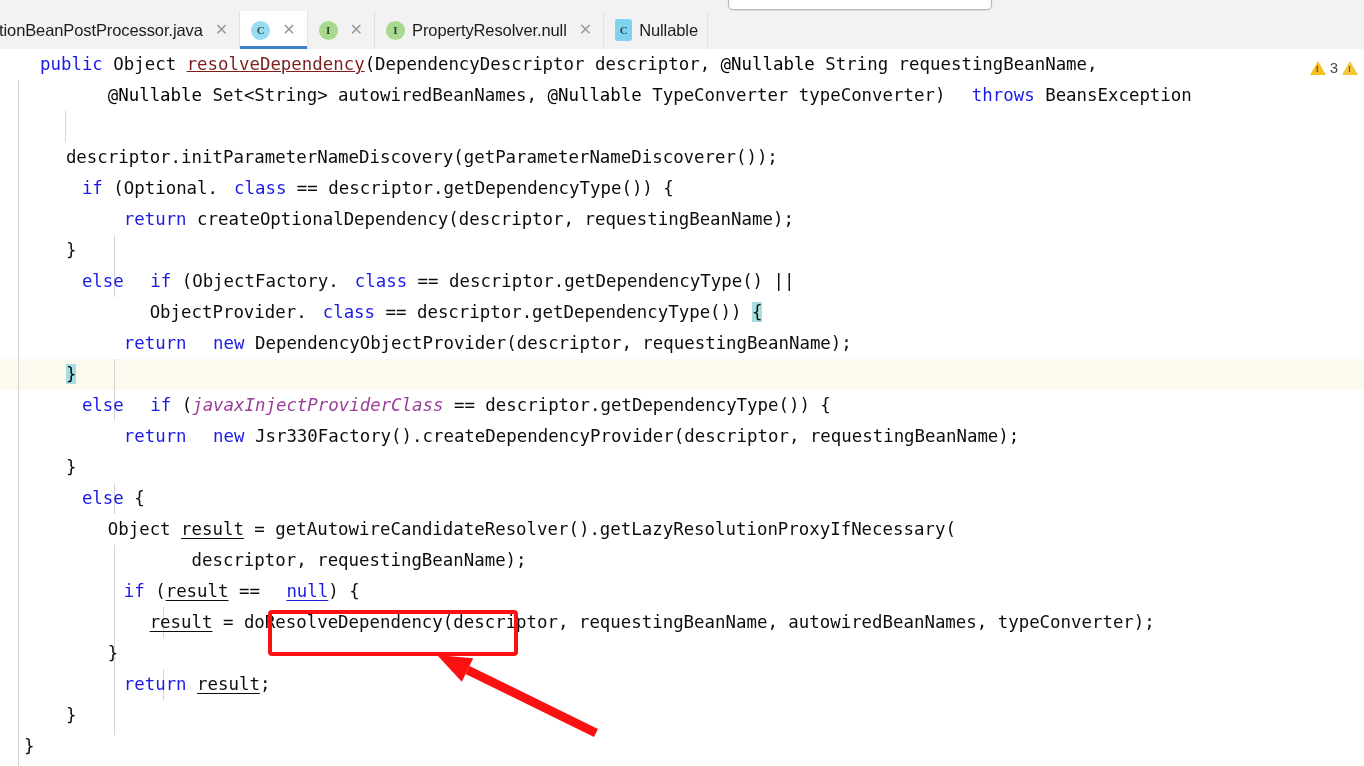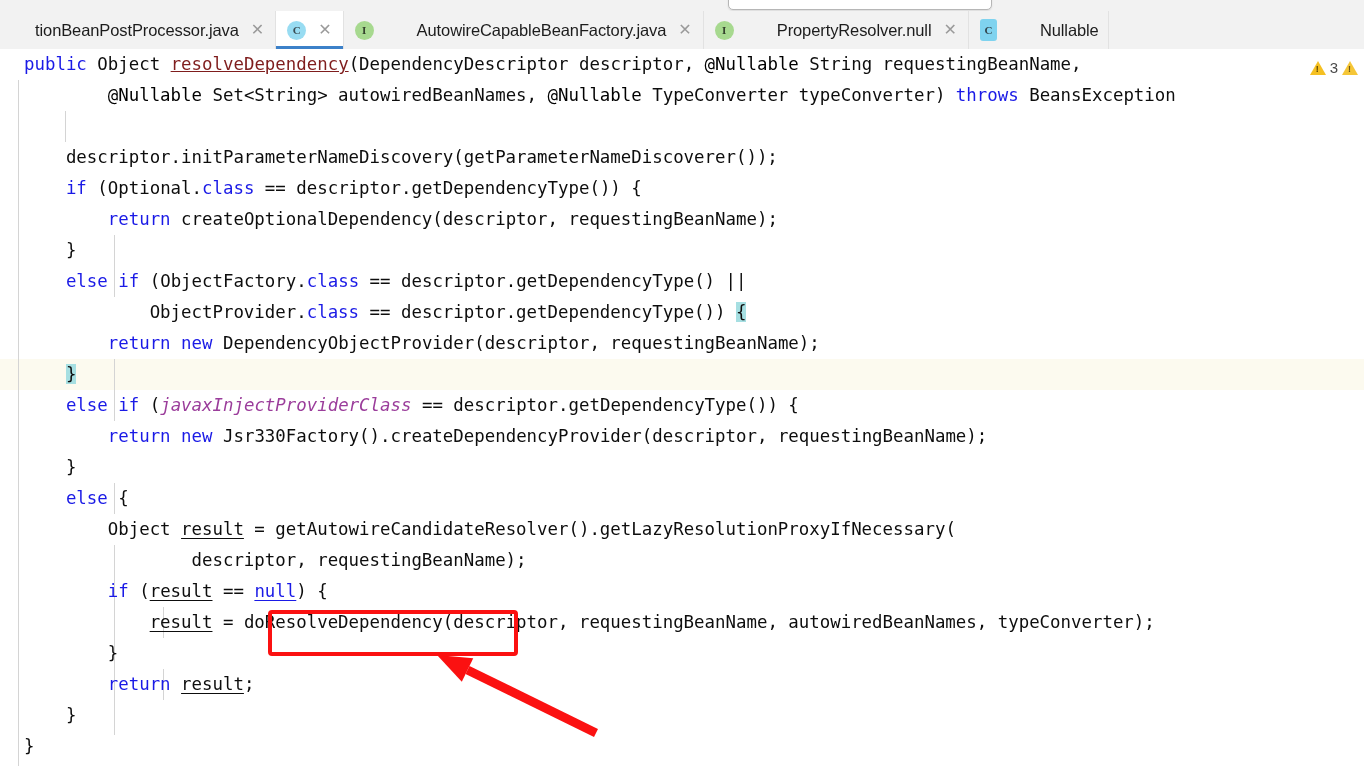--- a/index.html
+++ b/index.html
@@ -30,21 +30,21 @@
   .tab{
     display:flex;align-items:center;gap:7px;
     padding:0 9px 0 11px;height:38px;box-sizing:border-box;
     font-size:16.5px;color:#1c1c1c;position:relative;flex:0 0 auto;
     border-right:1px solid #e2e2e2;
   }
   .tab.active{background:#ffffff;}
   .tab.active::after{
     content:"";position:absolute;left:0;right:0;bottom:0;height:3px;background:#3c81c9;
   }
-  .tab .tlabel{letter-spacing:-0.1px;padding-left:36px;}
+  .tab .tlabel{letter-spacing:-0.1px;}
   .tab .xclose{
     font-size:16px;color:#9a9a9a;line-height:1;margin-left:3px;padding:0 2px;
     font-family:"DejaVu Sans", sans-serif;font-weight:300;
   }
   
   .ficon{
     width:19px;height:19px;border-radius:50%;
     display:flex;align-items:center;justify-content:center;
     font-size:11px;font-weight:bold;flex:0 0 auto;
     font-family:"Liberation Serif", serif;
@@ -68,21 +68,21 @@
     font-family:"DejaVu Sans Mono","Liberation Mono",monospace;
     font-size:17.4px;line-height:31px;color:#0d0d0d;
     white-space:pre;
   }
   .ln{position:absolute;left:24px;height:31px;}
 
   
   .guide{position:absolute;width:1px;background:#d4d4d4;}
 
   
-  .kw{color:#1a1ae6;}
+  .kw{color:#1a1ae6;margin-left:16px;}
   .meth{color:#7f1d1d;text-decoration:underline;}
   .anno{color:#000000;}
   .stat{color:#9b3d9b;font-style:italic;}
   .ident{color:#0d0d0d;}
   .uline{text-decoration:underline;text-underline-offset:3px;text-decoration-thickness:1px;}
   .brace-hl{background:#a6dfe2;}
 
   
   .inspect{
     position:absolute;right:6px;top:10px;display:flex;align-items:center;gap:4px;
@@ -117,21 +117,20 @@
       <div class="tab" style="margin-left: -12px;">
         <span class="tlabel">tionBeanPostProcessor.java</span>
         <span class="xclose">✕</span>
       </div>
       <div class="tab active">
         <span class="ficon cls">C</span>
         <span class="xclose">✕</span>
       </div>
       <div class="tab">
         <span class="ficon iface">I</span>
-        <span class="tlabel">AutowireCapableBeanFactory.java</span>
         <span class="xclose">✕</span>
       </div>
       <div class="tab">
         <span class="ficon iface">I</span>
         <span class="tlabel">PropertyResolver.null</span>
         <span class="xclose">✕</span>
       </div>
       <div class="tab">
         <span class="ficon clsflat">C</span>
         <span class="tlabel">Nullable</span>

